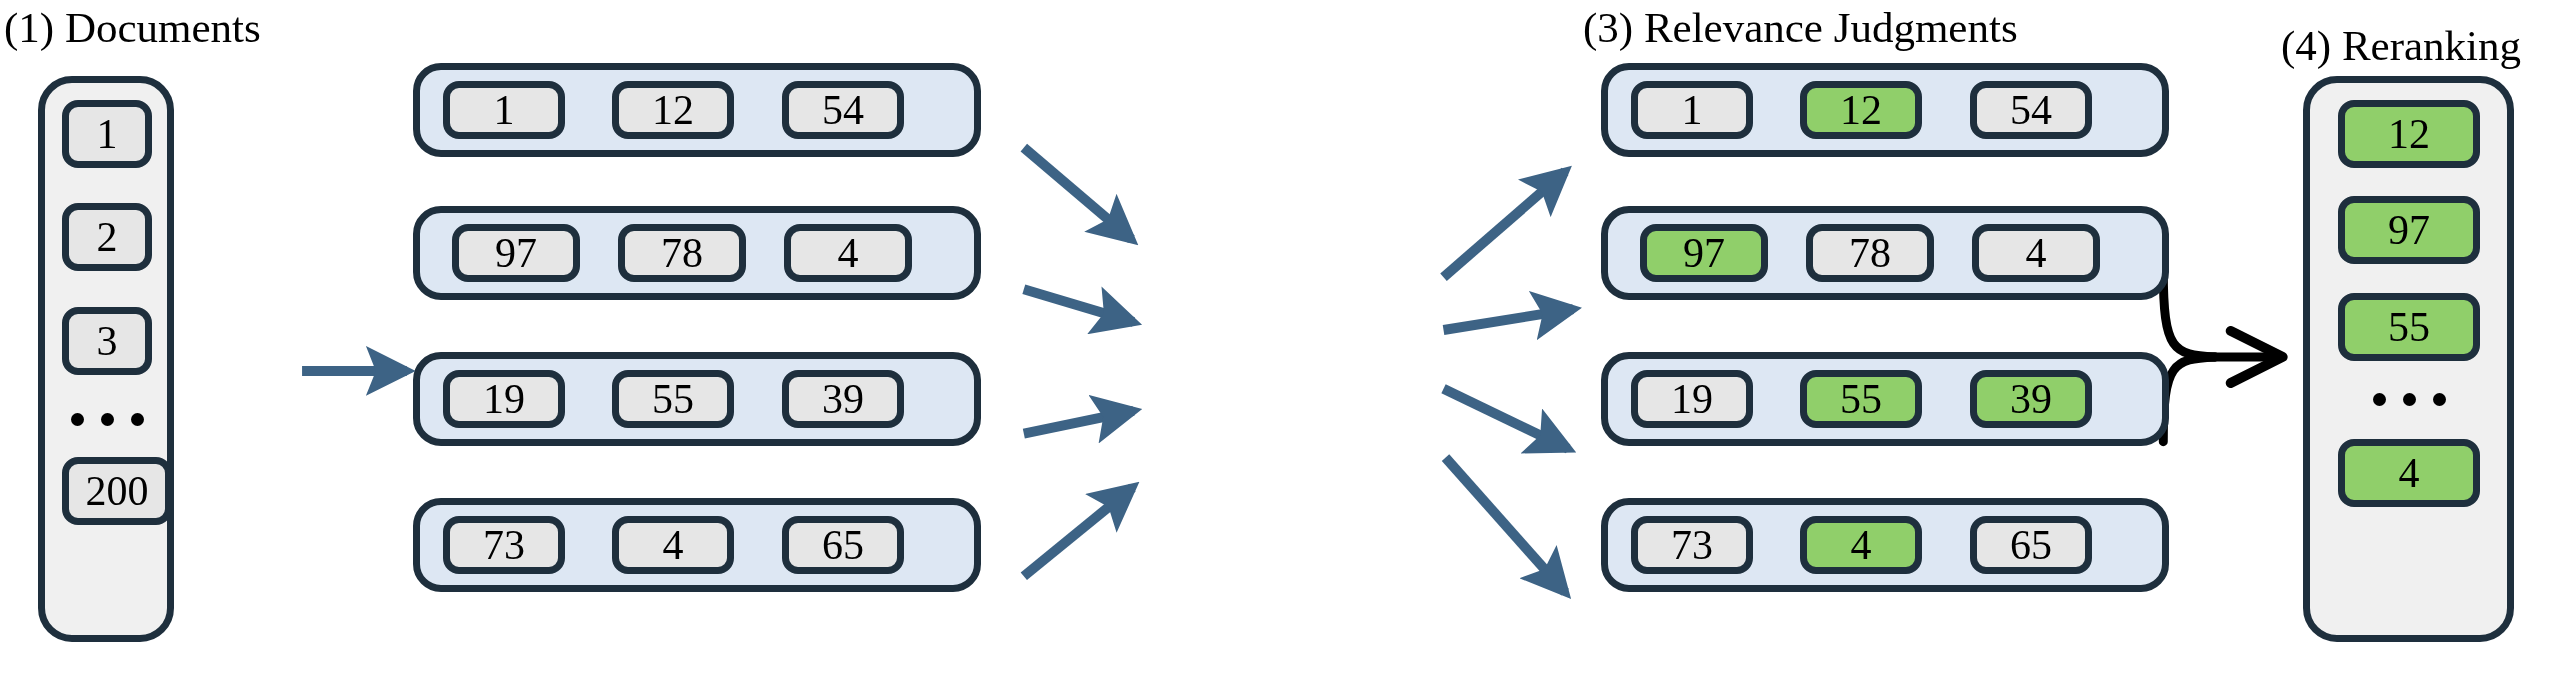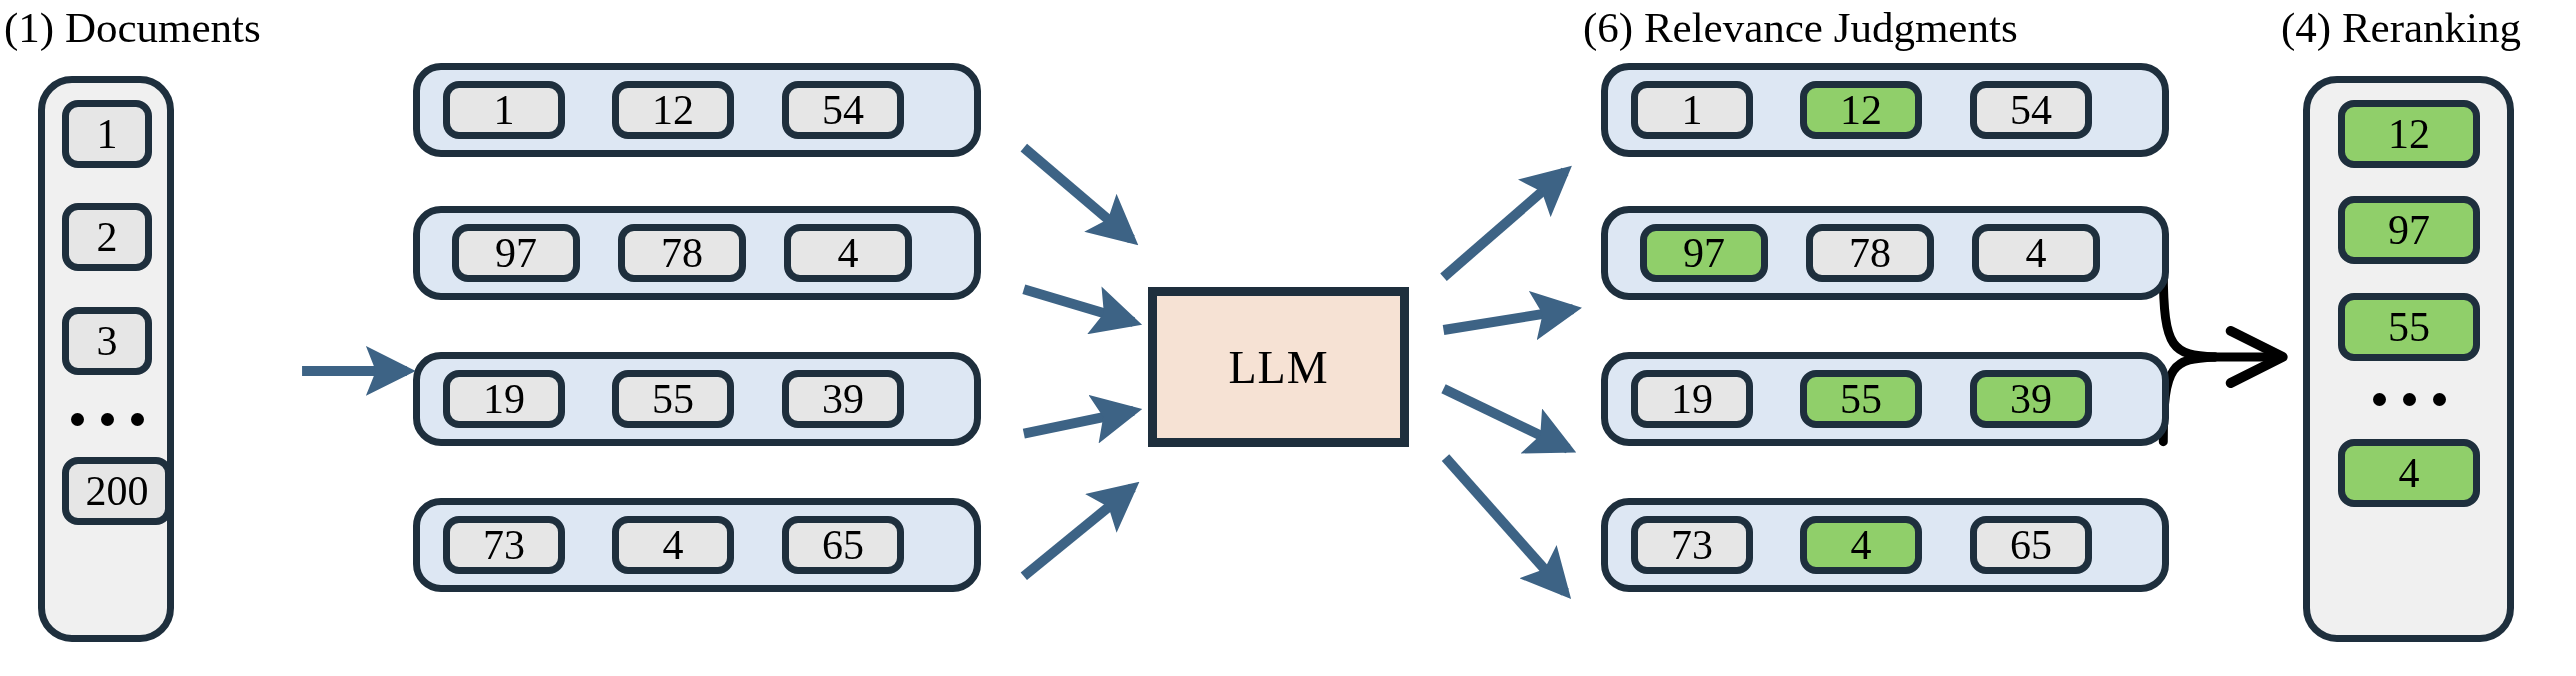--- a/index.html
+++ b/index.html
@@ -169,23 +169,22 @@
   <div class="batchrow" style="left:413px; top:352px; width:568px; height:94px;"></div>
   <div class="cell" style="left:443px; top:370px; width:122px; height:58px;">19</div>
   <div class="cell" style="left:612px; top:370px; width:122px; height:58px;">55</div>
   <div class="cell" style="left:782px; top:370px; width:122px; height:58px;">39</div>
 
   <div class="batchrow" style="left:413px; top:498px; width:568px; height:94px;"></div>
   <div class="cell" style="left:443px; top:516px; width:122px; height:58px;">73</div>
   <div class="cell" style="left:612px; top:516px; width:122px; height:58px;">4</div>
   <div class="cell" style="left:782px; top:516px; width:122px; height:58px;">65</div>
 
-  <div class="llm" style="left:1148px; top:287px; width:261px; height:160px;">LLM</div>
-
-  <div class="caption" style="left:1583px; top:6px;">(6) Relevance Judgments</div>
+
+  <div class="caption" style="left:1583px; top:6px;">(3) Relevance Judgments</div>
 
   <div class="batchrow" style="left:1601px; top:63px; width:568px; height:94px;"></div>
   <div class="cell" style="left:1631px; top:81px; width:122px; height:58px;">1</div>
   <div class="cell green" style="left:1800px; top:81px; width:122px; height:58px;">12</div>
   <div class="cell" style="left:1970px; top:81px; width:122px; height:58px;">54</div>
 
   <div class="batchrow" style="left:1601px; top:206px; width:568px; height:94px;"></div>
   <div class="cell green" style="left:1640px; top:224px; width:128px; height:58px;">97</div>
   <div class="cell" style="left:1806px; top:224px; width:128px; height:58px;">78</div>
   <div class="cell" style="left:1972px; top:224px; width:128px; height:58px;">4</div>
@@ -193,21 +192,21 @@
   <div class="batchrow" style="left:1601px; top:352px; width:568px; height:94px;"></div>
   <div class="cell" style="left:1631px; top:370px; width:122px; height:58px;">19</div>
   <div class="cell green" style="left:1800px; top:370px; width:122px; height:58px;">55</div>
   <div class="cell green" style="left:1970px; top:370px; width:122px; height:58px;">39</div>
 
   <div class="batchrow" style="left:1601px; top:498px; width:568px; height:94px;"></div>
   <div class="cell" style="left:1631px; top:516px; width:122px; height:58px;">73</div>
   <div class="cell green" style="left:1800px; top:516px; width:122px; height:58px;">4</div>
   <div class="cell" style="left:1970px; top:516px; width:122px; height:58px;">65</div>
 
-  <div class="caption" style="left:2281px; top:6px;">(4) Reranking</div>
+  <div class="caption" style="left:2281px; top:24px;">(4) Reranking</div>
 
   <div class="stack" style="left:2303px; top:76px; width:211px; height:566px;"></div>
 
   <div class="cell green" style="left:2338px; top:100px; width:142px; height:68px;">12</div>
   <div class="cell green" style="left:2338px; top:196px; width:142px; height:68px;">97</div>
   <div class="cell green" style="left:2338px; top:293px; width:142px; height:68px;">55</div>
   <div class="dots" style="left:2338px; top:379px; width:142px; height:40px;">
       <i></i>
       <i></i>
       <i></i>

